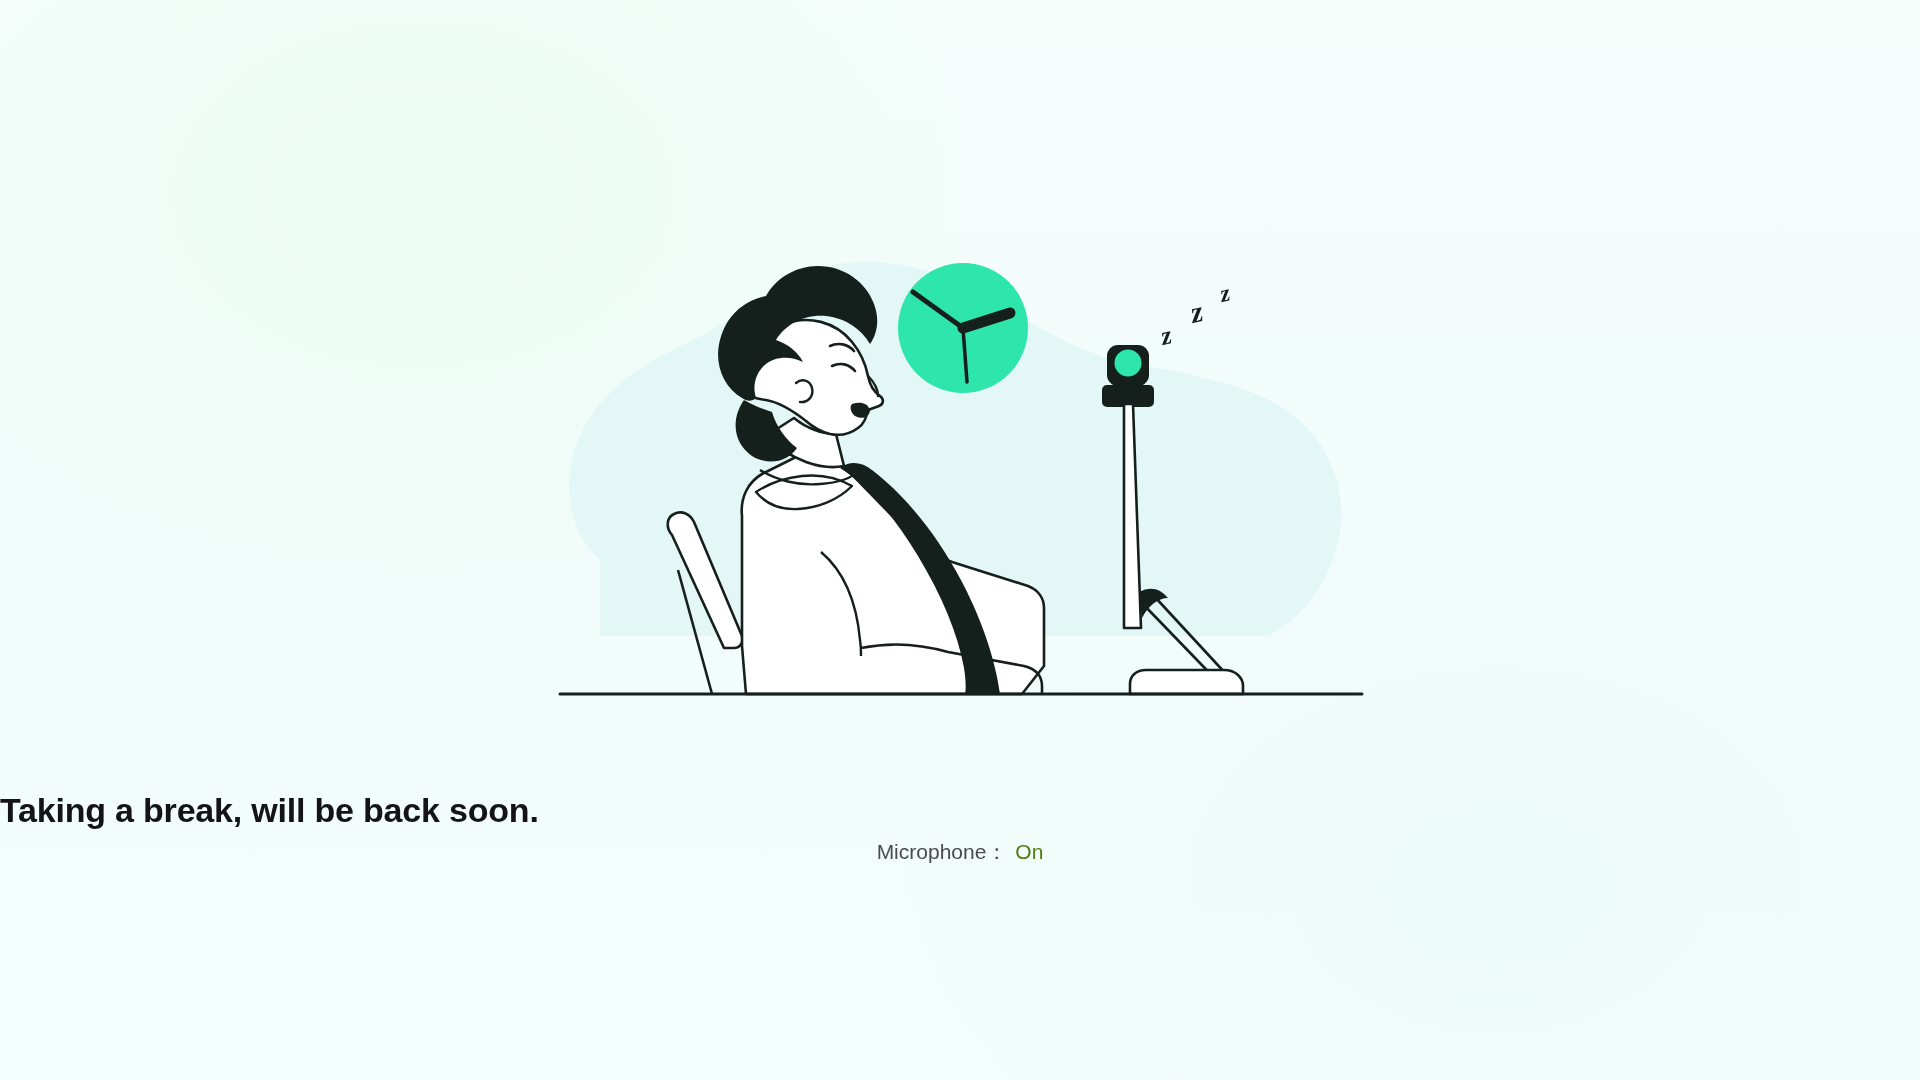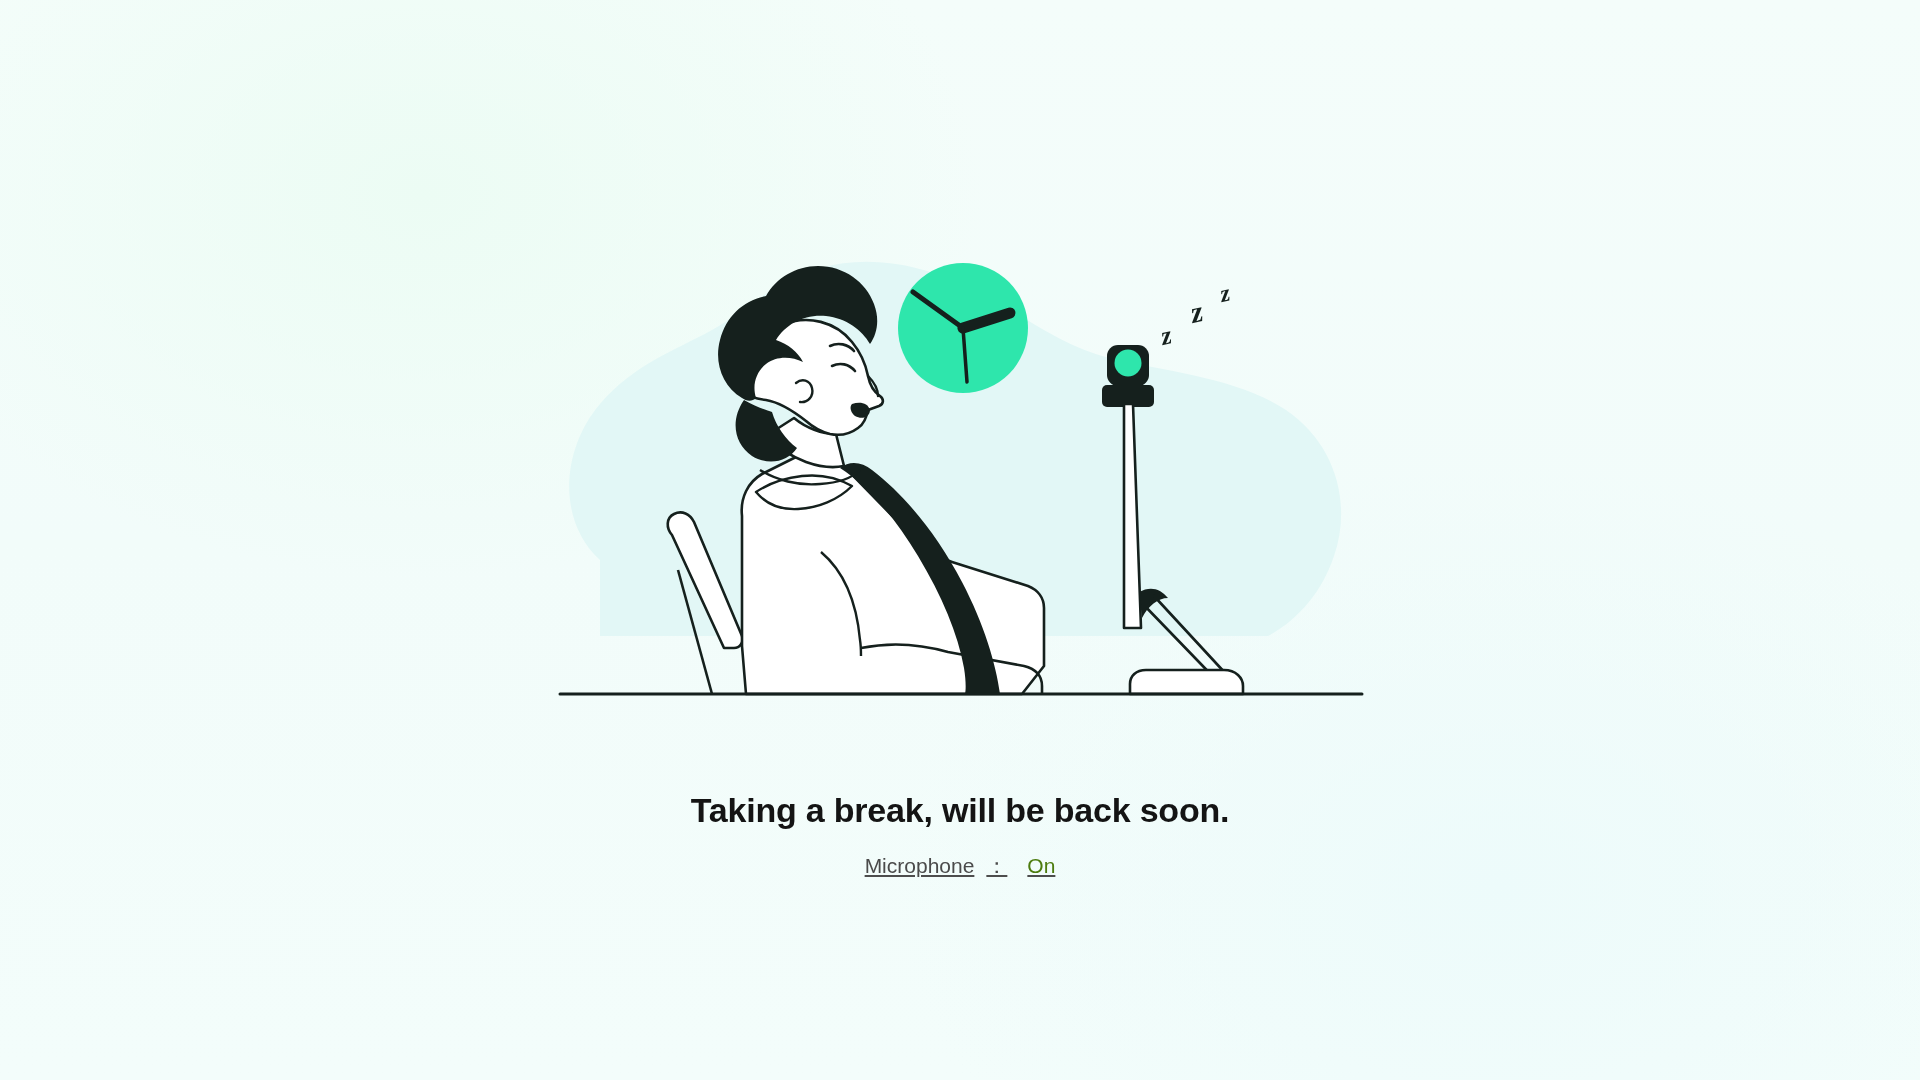--- a/index.html
+++ b/index.html
@@ -48,40 +48,39 @@
     width: 1920px;
     height: 760px;
   }
 
   
   #caption-block {
     position: absolute;
     left: 0;
     top: 790px;
     width: 1920px;
-    text-align: center;
+    text-align: left;
   }
   #headline {
     font-size: 34px;
     font-weight: 700;
     color: #141414;
     letter-spacing: -0.2px;
     line-height: 1.2;
     margin: 0;
   }
   #status-row {
-    margin-top: 22px;
+    margin-top: 8px;
     font-size: 21px;
     line-height: 1.2;
     color: #4d4d4d;
     display: flex;
     justify-content: center;
     align-items: baseline;
-    gap: 12px;
-    text-decoration: underline;
+    gap: 0;
   }
   #status-label { color: #4b4b4b; }
   #status-sep   { color: #4b4b4b; margin: 0 8px 0 0; }
   #status-value {
     color: #4d7c0f;
     font-weight: 500;
   }
 </style>
 </head>
 <body>

